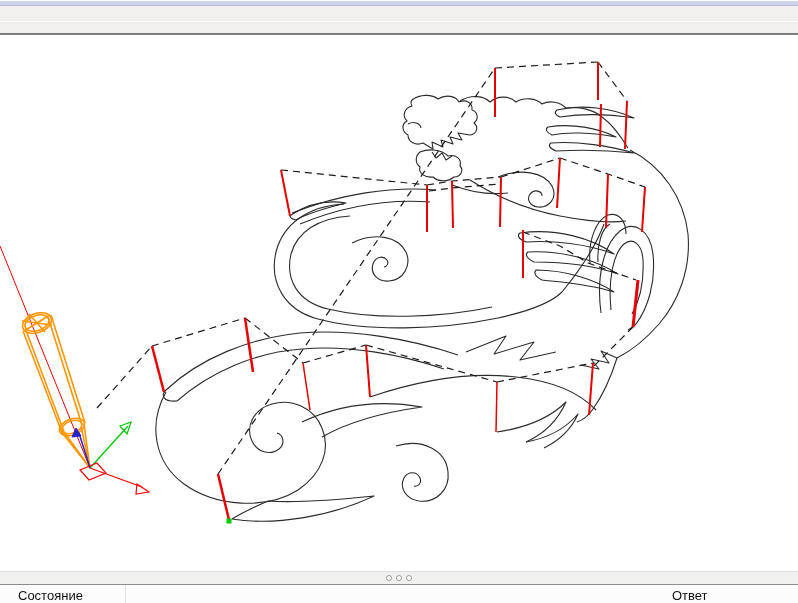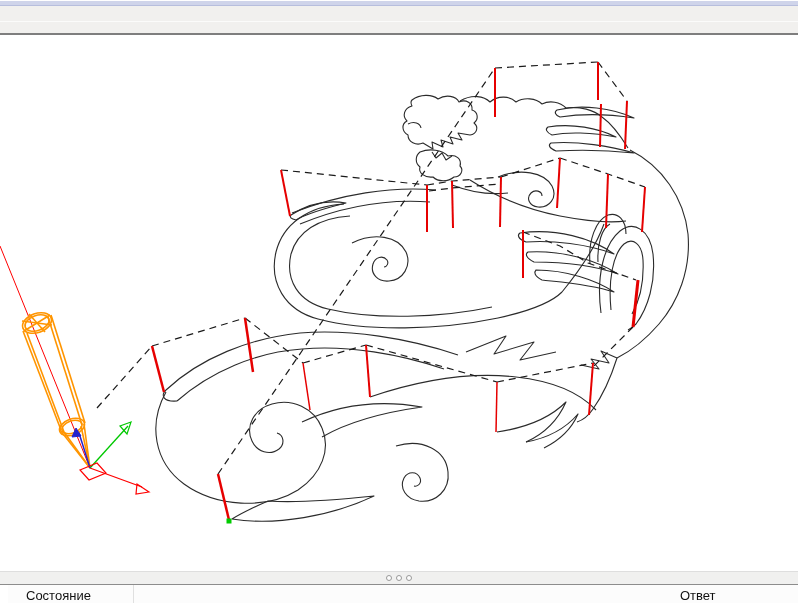--- a/index.html
+++ b/index.html
@@ -9,21 +9,21 @@
   .strip-title{top:1px;height:4px;border-bottom:1px solid #b7bedd;}
   .toolbar1{top:6px;height:15px;border-bottom:1px solid #fbfbfa;}
   .toolbar2{top:22px;height:11px;}
   .canvas-border{top:33px;height:2px;}
   .canvas{position:absolute;top:35px;left:0;width:798px;height:536px;background:#ffffff;cursor:crosshair;}
   .canvas svg{display:block;}
   .splitter{top:571px;height:14px;border-top:1px solid #dedede;border-bottom:1px solid #8c8c8c;
             box-sizing:border-box;display:flex;align-items:center;justify-content:center;}
   .grip{display:flex;gap:4px;align-items:center;cursor:row-resize;padding:0 6px;}
   .grip span{width:6px;height:6px;border-radius:50%;border:1px solid #9a9a9a;background:#fdfdfd;box-sizing:border-box;}
-  .statusrow{top:585px;height:18px;background:#fcfcfc;font-size:13px;color:#111;margin-left:8px;}
+  .statusrow{top:585px;height:18px;background:#fcfcfc;font-size:13px;color:#111;}
   .statusrow .cell{position:absolute;top:3px;white-space:nowrap;}
   .cell-state{left:18px;}
   .cell-answer{left:672px;text-align:center;}
   .col-divider{position:absolute;left:125px;top:0;bottom:0;width:1px;background:#e0e0e0;}
 </style>
 </head>
 <body>
 
 <div id="app">
 

